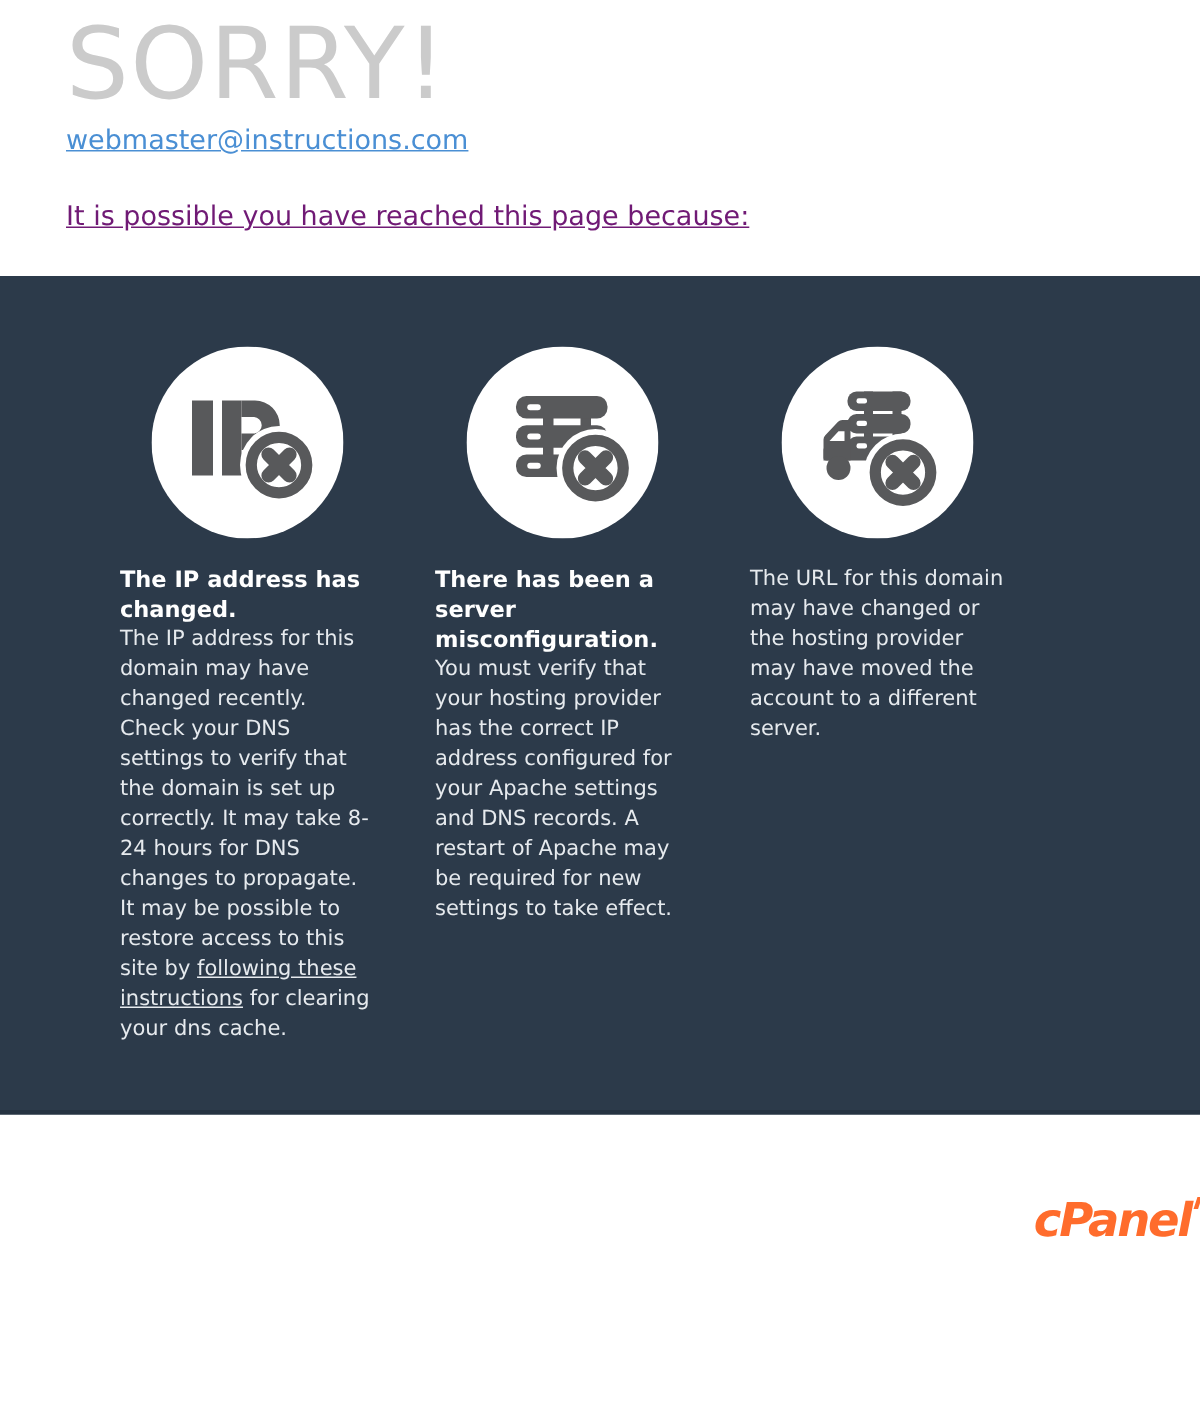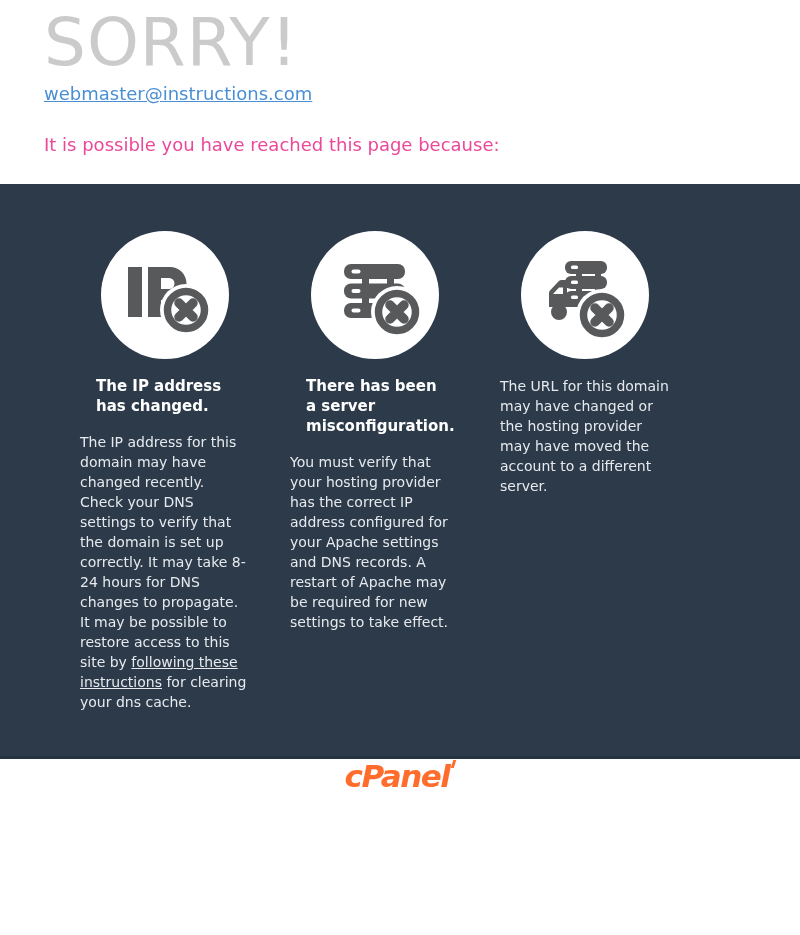--- a/index.html
+++ b/index.html
@@ -13,44 +13,44 @@
   .top h1 {
     margin: 0; font-size: 66px; line-height: 74px;
     font-weight: 400; color: #cbcbcb; letter-spacing: 1px;
   }
   .intro { margin: 22px 0 0 0; font-size: 18px; line-height: 25px; color: #3b3b3b; }
   .email-link {
     display: inline-block; margin-top: 1px;
     font-size: 18px; line-height: 25px;
     color: #4a8fd4; text-decoration: underline;
   }
-  .reason { margin: 26px 0 0 0; font-size: 18px; line-height: 25px; color: #ec4899; }
+  .reason { margin: 26px 0 0 0; font-size: 18px; line-height: 25px; color: #701a75; text-decoration: underline; }
 
   
   .dark-band {
     margin-top: 27px;
     background: #2c3a4a;
     border-bottom: 3px solid #253341;
     padding: 47px 0 44px 0;
   }
   .cards { display: flex; gap: 40px; padding-left: 80px; }
   .card { width: 170px; }
   .icon-circle { width: 128px; height: 128px; margin: 0 auto 17px auto; }
   .icon-circle svg { display: block; }
   .card h2 {
-    margin: 16px; font-size: 15px; line-height: 20px;
+    margin: 0; font-size: 15px; line-height: 20px;
     font-weight: bold; color: #ffffff;
   }
   .card p {
     margin: 0; font-size: 14px; line-height: 20px; color: #e6eaee;
   }
   .dark-link { color: #e6eaee; text-decoration: underline; }
 
   
-  .footer { text-align: center; }
+  .footer { margin-top: 54px; text-align: right; }
   .cpanel-logo {
     display: inline-block;
     font-size: 31px; line-height: 34px;
     font-weight: bold; font-style: italic;
     letter-spacing: -1.5px;
     color: #ff6c2c;
   }
   .tm-tick {
     display: inline-block; width: 3px; height: 8px;
     background: #ff6c2c; transform: skewX(-18deg);

